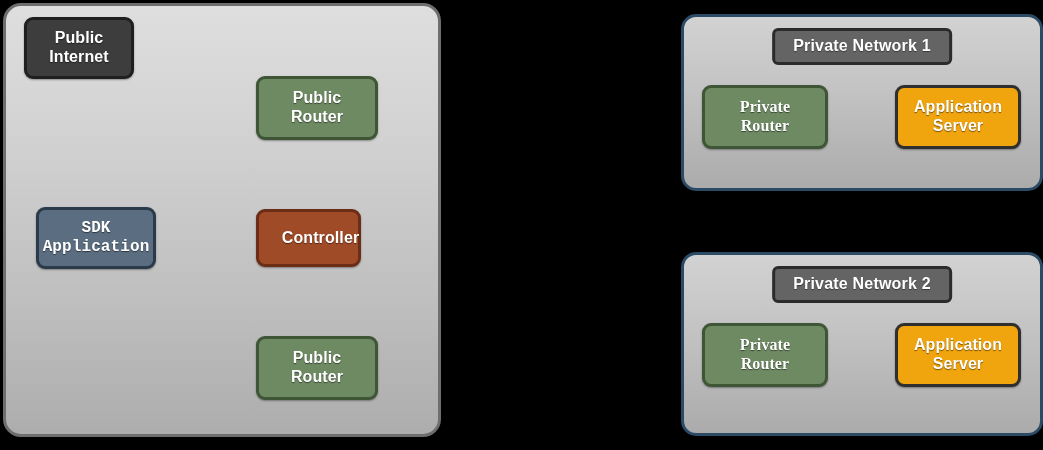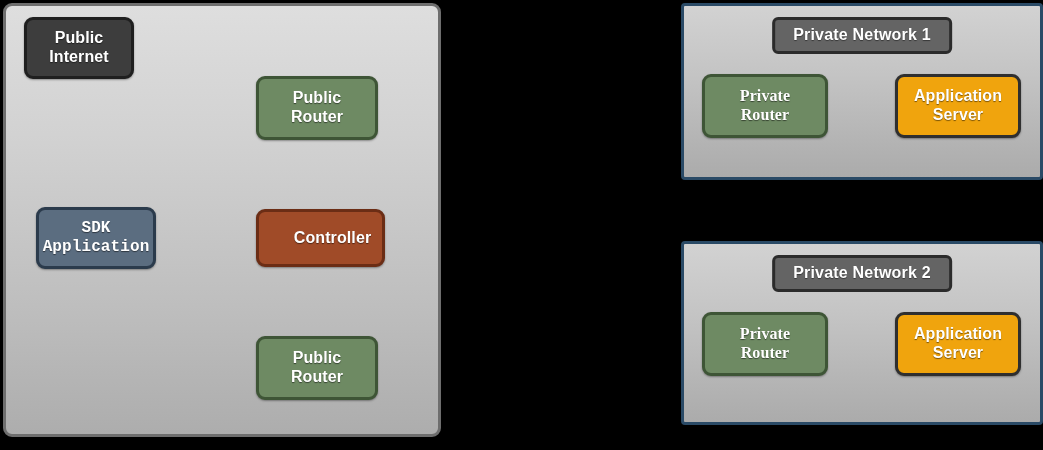--- a/index.html
+++ b/index.html
@@ -12,36 +12,37 @@
     height: 450px;
     position: relative;
     overflow: hidden;
     font-family: "Liberation Sans", sans-serif;
   }
 
   
   .panel {
     position: absolute;
     box-sizing: border-box;
-    border-radius: 9px;
+    border-radius: 18px;
   }
   .panel-public {
     left: 3px;
     top: 3px;
     width: 438px;
     height: 434px;
     background: linear-gradient(to bottom, #dedede 0%, #d2d2d2 30%, #bebebe 70%, #adadad 100%);
     border: 3px solid #6e6e6e;
   }
   .panel-private {
     left: 681px;
     width: 362px;
     background: linear-gradient(to bottom, #d2d2d2 0%, #c4c4c4 40%, #ababab 100%);
     border: 3px solid #2a4a66;
-    border-radius: 4px;
+    border-radius: 15px;
+    margin-top: 11px;
   }
   .panel-private-1 {
     top: 3px;
     height: 177px;
   }
   .panel-private-2 {
     top: 241px;
     height: 184px;
   }
 
@@ -85,21 +86,21 @@
   .node-dark   { background: #3d3d3d; border: 3px solid #1f1f1f; }
   .node-green  { background: #6e8a63; border: 3px solid #3e5536; }
   .node-brown  { background: #a04b28; border: 3px solid #6b2d15; }
   .node-slate  { background: #5b6d80; border: 3px solid #2b3b4c; }
   .node-orange { background: #f0a40d; border: 3px solid #2f2f2f; }
 
   
   .n-public-internet { left: 18px;  top: 11px;  width: 110px; height: 62px; }
   .n-public-router-1 { left: 250px; top: 70px;  width: 122px; height: 64px; }
   .n-sdk-application { left: 30px;  top: 201px; width: 120px; height: 62px; font-family: Liberation Mono, monospace; }
-  .n-controller      { left: 250px; top: 203px; width: 129px; height: 58px; padding-left: 24px; }
+  .n-controller      { left: 250px; top: 203px; width: 105px; height: 58px; padding-left: 24px; }
   .n-public-router-2 { left: 250px; top: 330px; width: 122px; height: 64px; }
 
   
   .n-private-router  { left: 18px;  top: 68px;  width: 126px; height: 64px; font-family: Liberation Serif, serif; }
   .n-app-server      { left: 211px; top: 68px;  width: 126px; height: 64px; }
 </style>
 </head>
 <body>
 
 <div class="panel panel-public">

